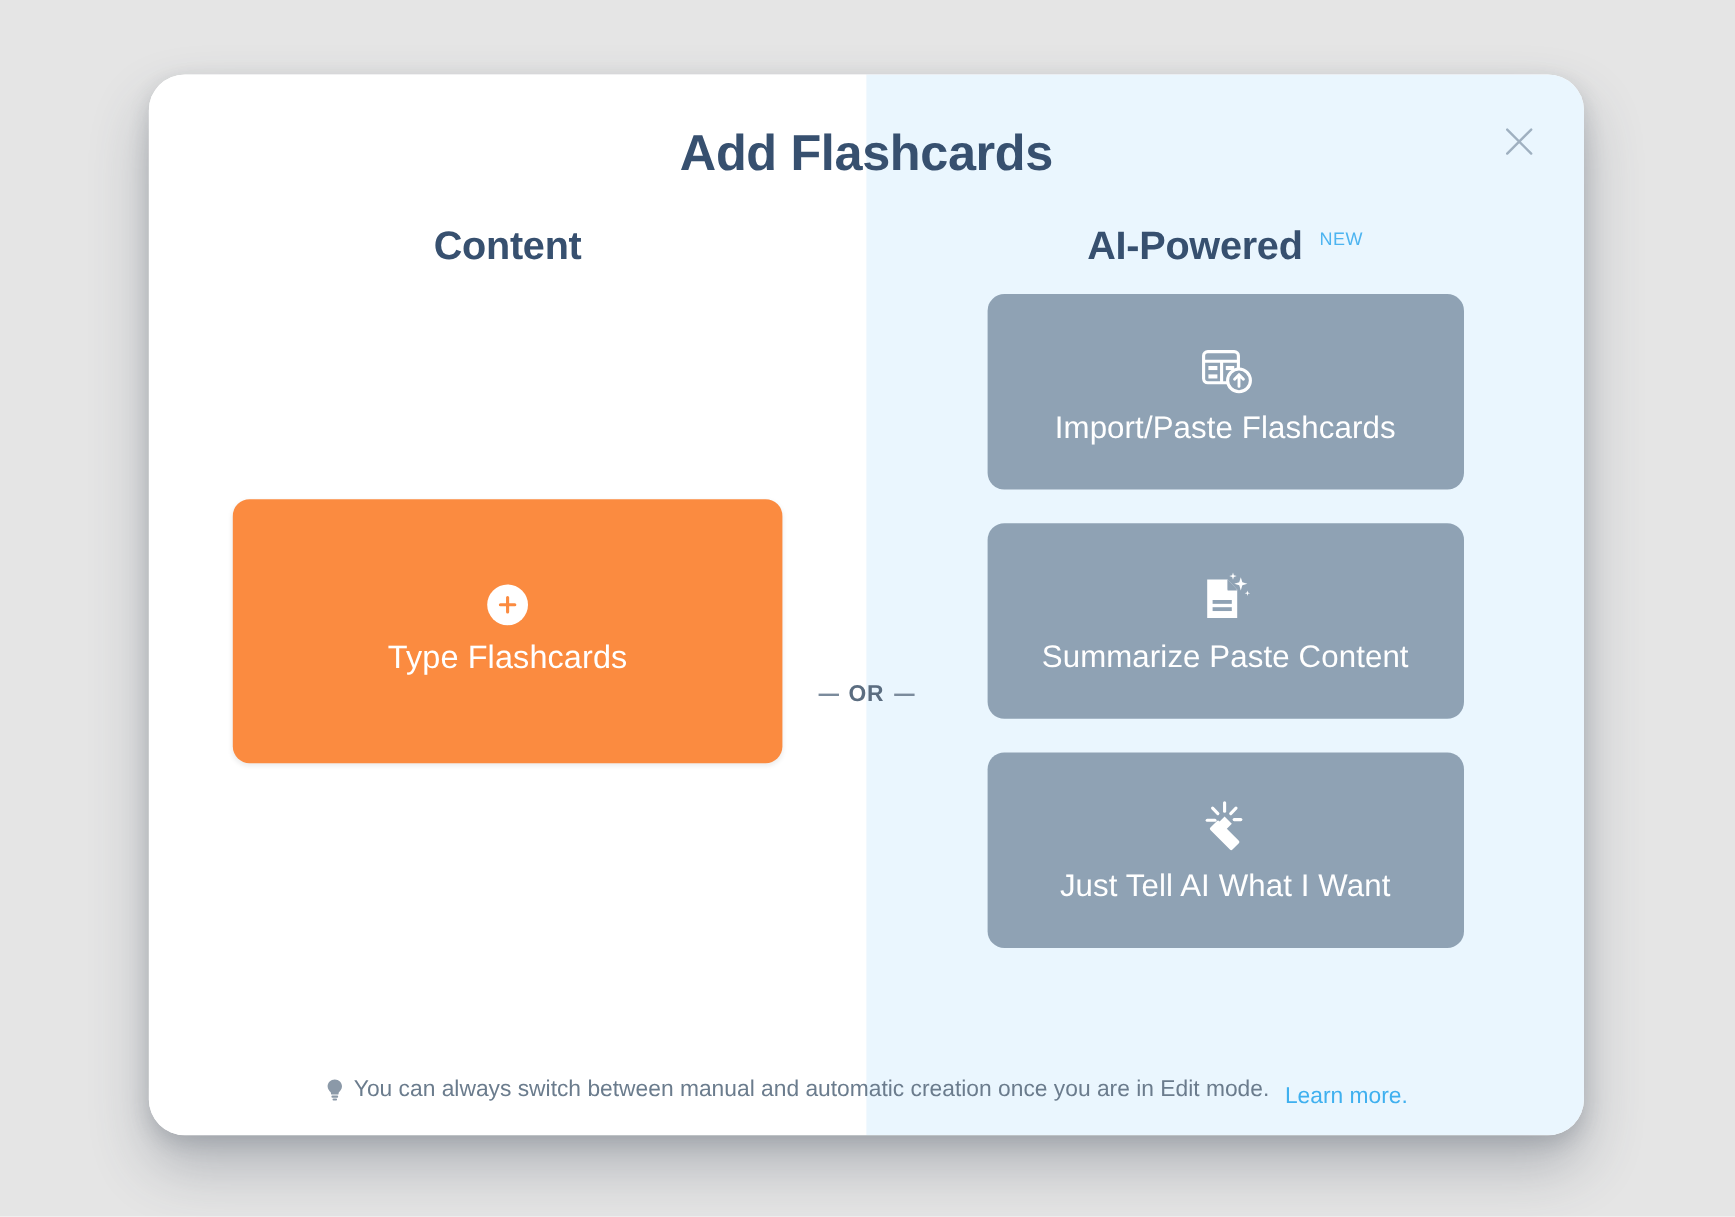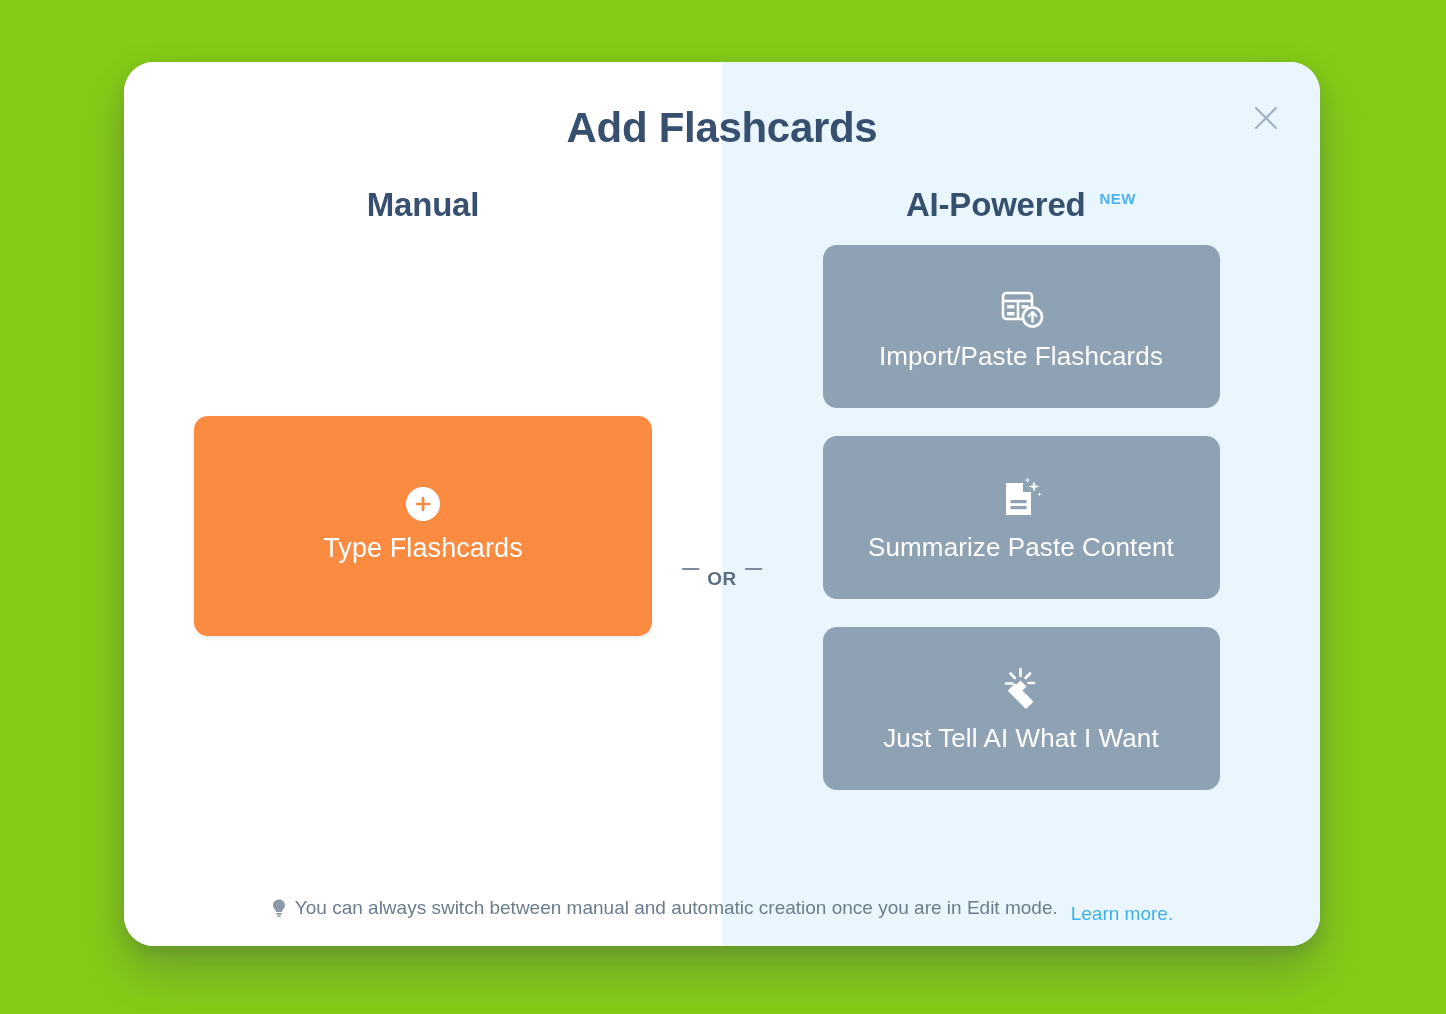--- a/index.html
+++ b/index.html
@@ -9,21 +9,21 @@
     height: 1014px;
     background: #ffffff;
     font-family: "Liberation Sans", sans-serif;
     overflow: hidden;
   }
 
   #stage {
     position: relative;
     width: 1446px;
     height: 1014px;
-    background: #84cc16;
+    background: #e5e5e5;
   }
 
   
   .modal {
     position: absolute;
     left: 124px;
     top: 62px;
     width: 1196px;
     height: 884px;
     border-radius: 30px;
@@ -101,21 +101,21 @@
     padding-top: 36px;
     font-size: 33px;
     font-weight: bold;
     color: #37506f;
     letter-spacing: -0.2px;
     position: relative;
     line-height: 1.1;
   }
   .new-badge {
     font-size: 15px;
-    font-weight: bold;
+    font-weight: normal;
     color: #4db4f0;
     vertical-align: super;
     letter-spacing: 0.5px;
     margin-left: 14px;
   }
 
   
   .manual-body {
     flex: 1;
     display: flex;
@@ -159,21 +159,21 @@
   }
 
   
   .or-divider {
     position: absolute;
     left: 598px;
     top: 517px;
     transform: translate(-50%, -50%);
     z-index: 4;
     display: flex;
-    align-items: flex-start;
+    align-items: center;
     gap: 8px;
     color: #5b6d80;
     font-size: 19px;
     font-weight: bold;
     letter-spacing: 0.6px;
     white-space: nowrap;
   }
   .or-dash {
     display: inline-block;
     width: 17px;
@@ -268,21 +268,21 @@
         <svg width="28" height="28" viewBox="0 0 28 28" fill="none" aria-hidden="true">
           <path d="M4 4 L24 24 M24 4 L4 24" stroke="currentColor" stroke-width="2" stroke-linecap="round"></path>
         </svg>
       </div>
 
       <h1 class="modal-title">Add Flashcards</h1>
 
       <div class="columns">
 
         <div class="col col-manual">
-          <h2 class="col-heading">Manual</h2>
+          <h2 class="col-heading">Content</h2>
           <div class="manual-body">
             <button class="type-btn">
               <span class="plus-circle">
                 <svg width="22" height="22" viewBox="0 0 22 22" aria-hidden="true">
                   <path d="M11 5 V17 M5 11 H17" stroke="#fb8b40" stroke-width="2.6" stroke-linecap="round"></path>
                 </svg>
               </span>
               <span class="type-btn-label">Type Flashcards</span>
             </button>
           </div>

